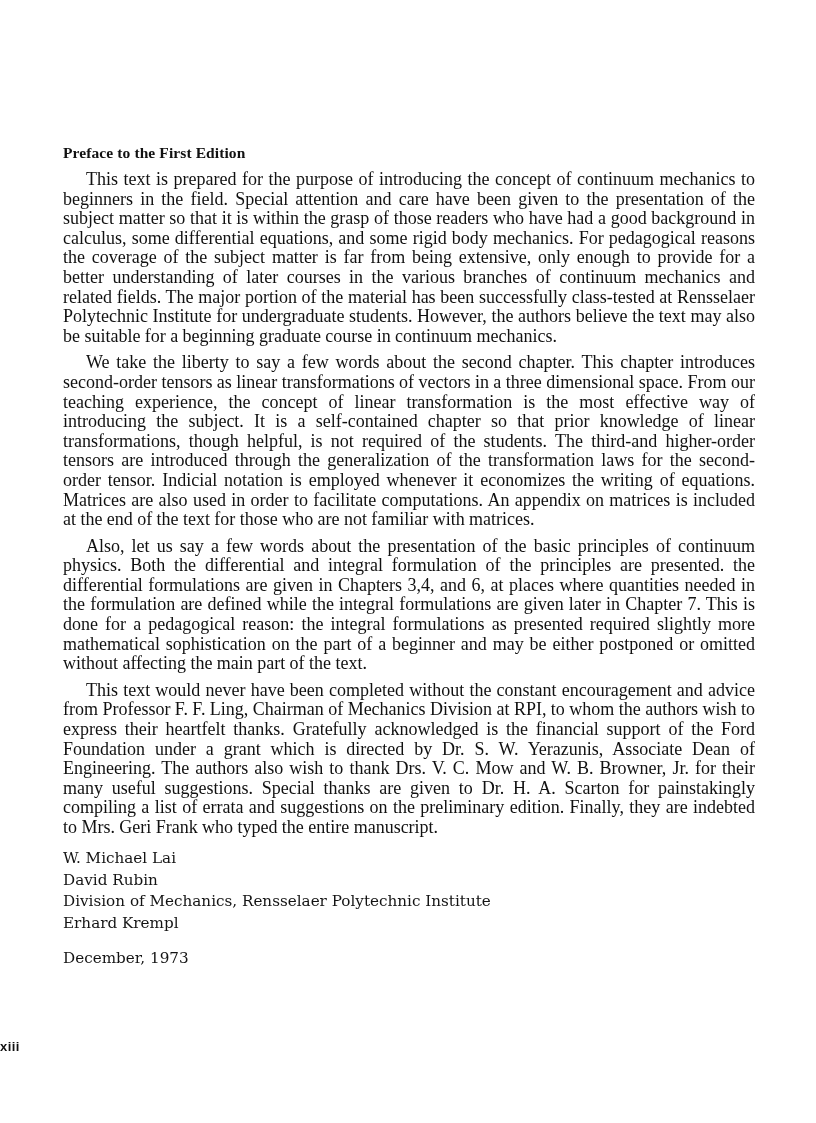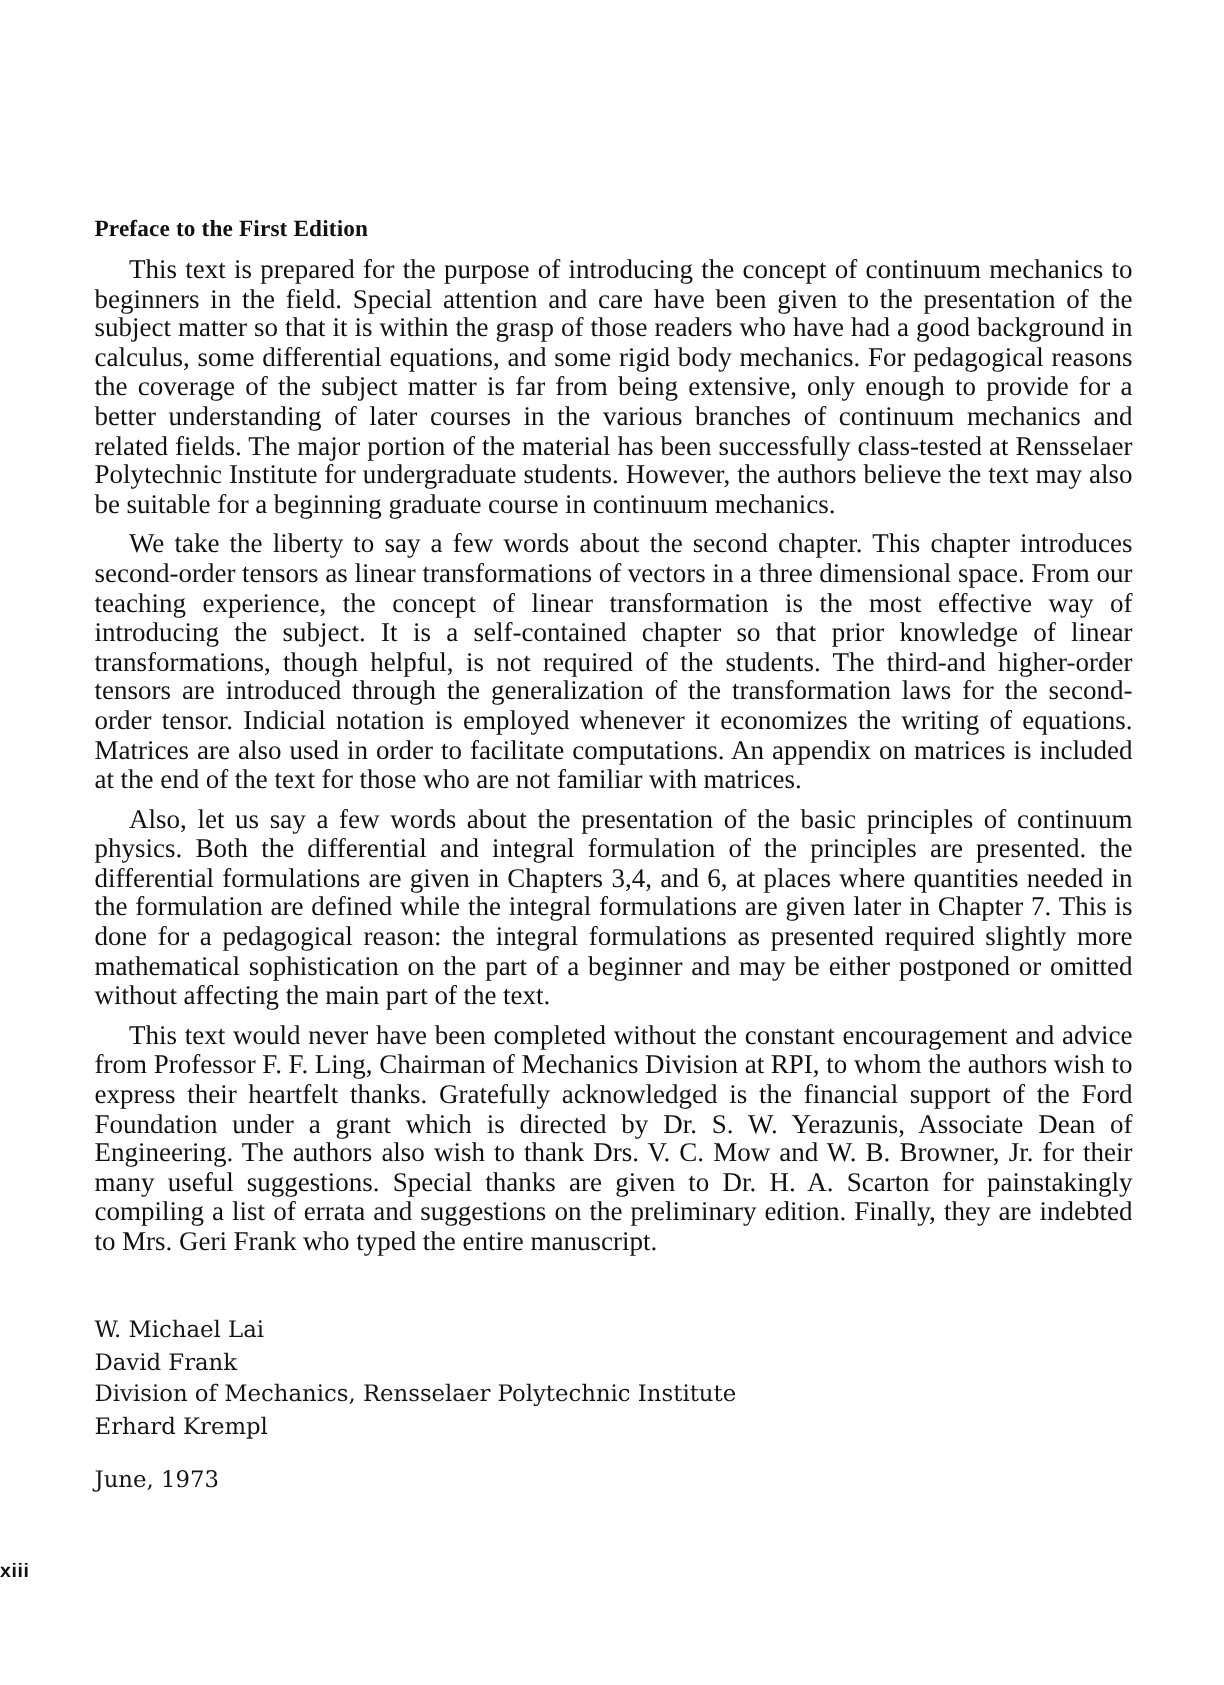--- a/index.html
+++ b/index.html
@@ -41,21 +41,21 @@
     margin: 0 0 7px 0;
     hyphens: none;
     word-spacing: -0.1px;
   }
   .body-par:last-of-type {
     margin-bottom: 0;
   }
   .signature {
     position: absolute;
     left: 63px;
-    top: 876px;
+    top: 848px;
     width: 600px;
     font-family: "DejaVu Serif", "Liberation Serif", serif;
     font-size: 15.2px;
     line-height: 21.6px;
     color: #141414;
   }
   .signature .sig-line {
     white-space: nowrap;
   }
   .sig-date {
@@ -88,21 +88,21 @@
     <p class="body-par">We take the liberty to say a few words about the second chapter. This chapter introduces second-order tensors as linear transformations of vectors in a three dimensional space. From our teaching experience, the concept of linear transformation is the most effective way of introducing the subject. It is a self-contained chapter so that prior knowledge of linear transformations, though helpful, is not required of the students. The third-and higher-order tensors are introduced through the generalization of the transformation laws for the second-order tensor. Indicial notation is employed whenever it economizes the writing of equations. Matrices are also used in order to facilitate computations. An appendix on matrices is included at the end of the text for those who are not familiar with matrices.</p>
 
     <p class="body-par">Also, let us say a few words about the presentation of the basic principles of continuum physics. Both the differential and integral formulation of the principles are presented. the differential formulations are given in Chapters 3,4, and 6, at places where quantities needed in the formulation are defined while the integral formulations are given later in Chapter 7. This is done for a pedagogical reason: the integral formulations as presented required slightly more mathematical sophistication on the part of a beginner and may be either postponed or omitted without affecting the main part of the text.</p>
 
     <p class="body-par">This text would never have been completed without the constant encouragement and advice from Professor F. F. Ling, Chairman of Mechanics Division at RPI, to whom the authors wish to express their heartfelt thanks. Gratefully acknowledged is the financial support of the Ford Foundation under a grant which is directed by Dr. S. W. Yerazunis, Associate Dean of Engineering. The authors also wish to thank Drs. V. C. Mow and W. B. Browner, Jr. for their many useful suggestions. Special thanks are given to Dr. H. A. Scarton for painstakingly compiling a list of errata and suggestions on the preliminary edition. Finally, they are indebted to Mrs. Geri Frank who typed the entire manuscript.</p>
 
   </div>
 
   <div class="signature">
     <div class="sig-line">W. Michael Lai</div>
-    <div class="sig-line">David Frank</div>
+    <div class="sig-line">David Rubin</div>
     <div class="sig-line">Division of Mechanics, Rensselaer Polytechnic Institute</div>
     <div class="sig-line">Erhard Krempl</div>
-    <div class="sig-line sig-date">June, 1973</div>
+    <div class="sig-line sig-date">December, 1973</div>
   </div>
 
   <div class="folio">xiii</div>
 
 </div>
 
 </body></html>

